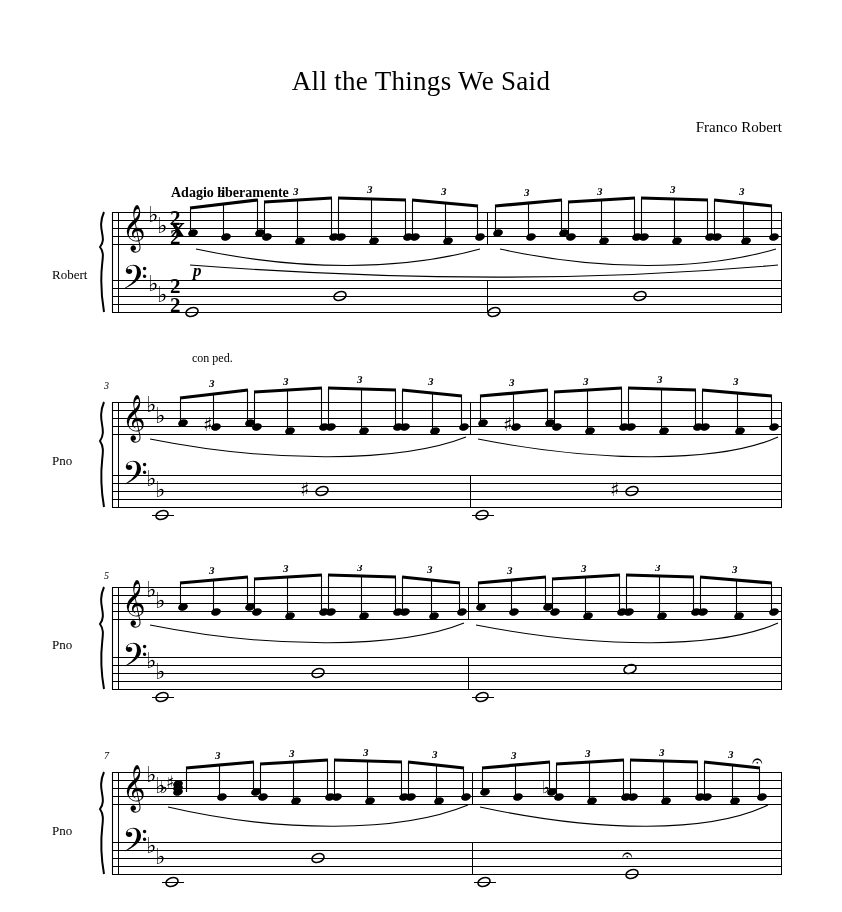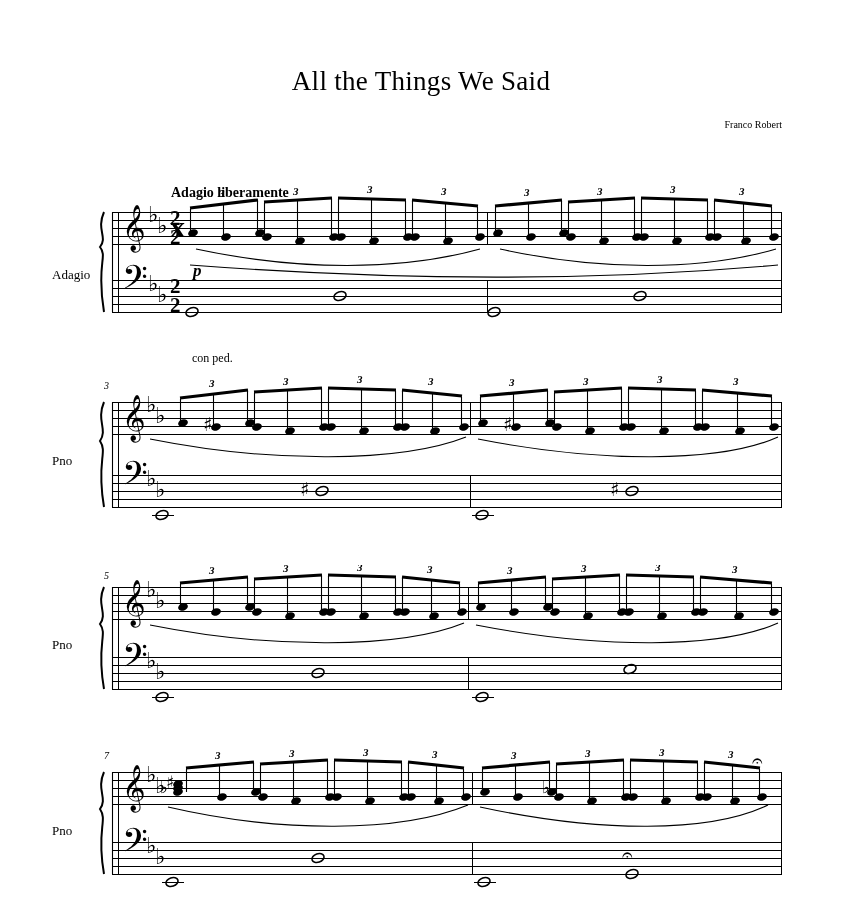--- a/index.html
+++ b/index.html
@@ -26,21 +26,21 @@
     width: 842px;
     text-align: center;
     font-size: 27px;
     font-family: "Liberation Serif", serif;
     letter-spacing: 0.3px;
   }
   .composer {
     position: absolute;
     top: 119px;
     right: 60px;
-    font-size: 10px;
+    font-size: 15px;
     font-family: "Liberation Serif", serif;
   }
   .system {
     position: absolute;
     left: 0;
     width: 842px;
   }
   .sys1 { top: 175px; }
   .sys2 { top: 375px; }
   .sys3 { top: 565px; }
@@ -90,21 +90,21 @@
 </head>
 <body>
 
 <div class="page">
 
   <div class="title">All the Things We Said</div>
   <div class="composer">Franco Robert</div>
 
   <div class="system sys1">
     <div class="tempo" style="left:171px; top:10px;">Adagio liberamente</div>
-    <div class="instr-label" style="left:52px; top:92px;">Adagio</div>
+    <div class="instr-label" style="left:52px; top:92px;">Robert</div>
     <div class="dyn" style="left:193px; top:86px;">p</div>
 
     <div class="pedtext" style="left:192px; top:155px;margin-top:21px;">con ped.</div>
 
     <svg width="842" height="190" style="position:absolute;left:0;top:0;">
 
       <g class="stafflines">
         <line x1="112" y1="37" x2="782" y2="37"></line>
         <line x1="112" y1="45" x2="782" y2="45"></line>
         <line x1="112" y1="53" x2="782" y2="53"></line>

